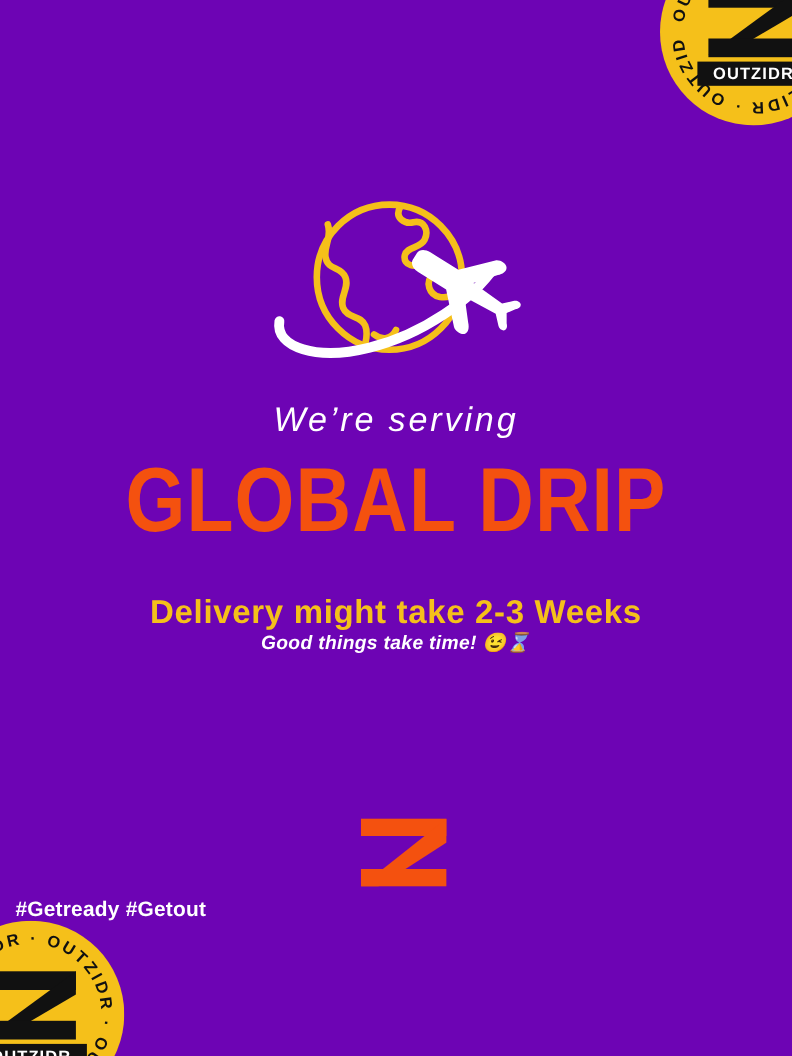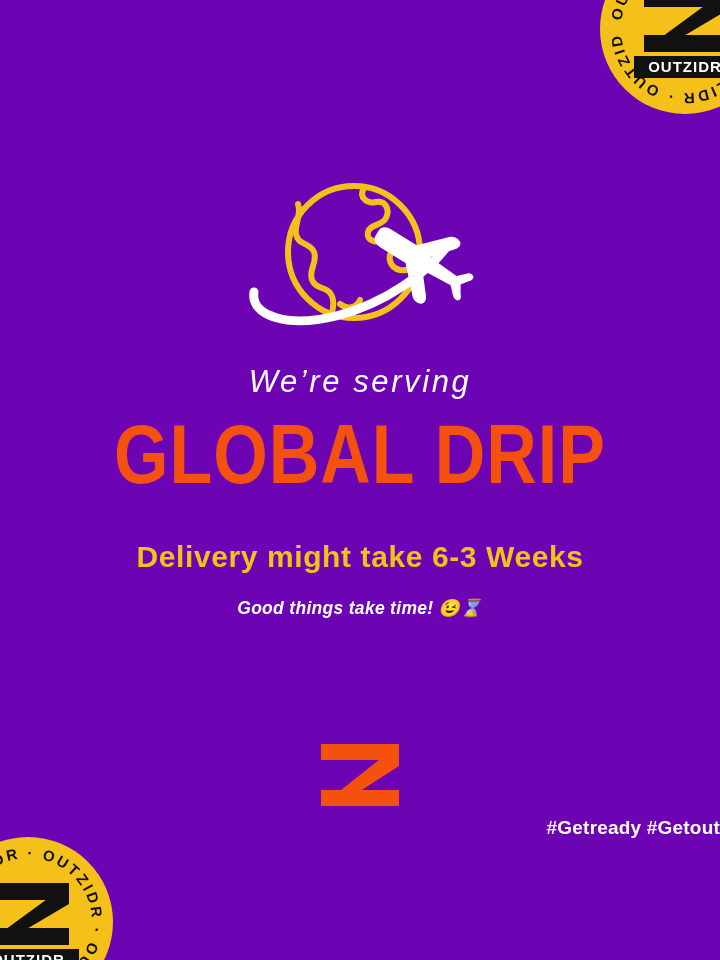--- a/index.html
+++ b/index.html
@@ -81,29 +81,29 @@
     letter-spacing:0.6px;
     margin-top:57px;
   }
 
   .line-good {
     color:#ffffff;
     font-size:17.5px;
     font-weight:700;
     font-style:italic;
     letter-spacing:0.3px;
-    margin-top:24px;
+    margin-top:0;
   }
 
   
   .footer {
     position:absolute;
-    left:0; right:0;
+    left:14px; right:0;
     top:744px;
-    text-align:right;
+    text-align:left;
   }
   .zmark { display:block; margin:0 auto; }
   .hashtags {
     color:#ffffff;
     font-size:19px;
     font-weight:700;
     letter-spacing:0.2px;
     margin-top:11px;
   }
 </style>
@@ -153,21 +153,21 @@
                  L104 37 L109 45 C111 47 112 49 111 51 C110 53 106 53 104 51 L96 43 L64 45
                  L79 63 C82 66 84 70 82 73 C80 76 73 76 70 73 L46 48 L16 48
                  C10 48 6 45 6 41 Z"></path>
       </g>
     </svg>
   </div>
 
   <div class="copy">
     <div class="line-serving">We’re serving</div>
     <div class="line-global">GLOBAL DRIP</div>
-    <div class="line-delivery">Delivery might take 6-3 Weeks</div>
+    <div class="line-delivery">Delivery might take 2-3 Weeks</div>
     <div class="line-good">Good things take time! 😉⌛</div>
   </div>
 
   <div class="footer">
     <svg class="zmark" width="78" height="62" viewBox="0 0 78 62">
       <rect x="0" y="0" width="78" height="16" fill="#F4510F"></rect>
       <polygon points="0,62 78,0 78,22 16,62" fill="#F4510F"></polygon>
       <rect x="0" y="46" width="78" height="16" fill="#F4510F"></rect>
     </svg>
     <div class="hashtags">#Getready #Getout</div>

